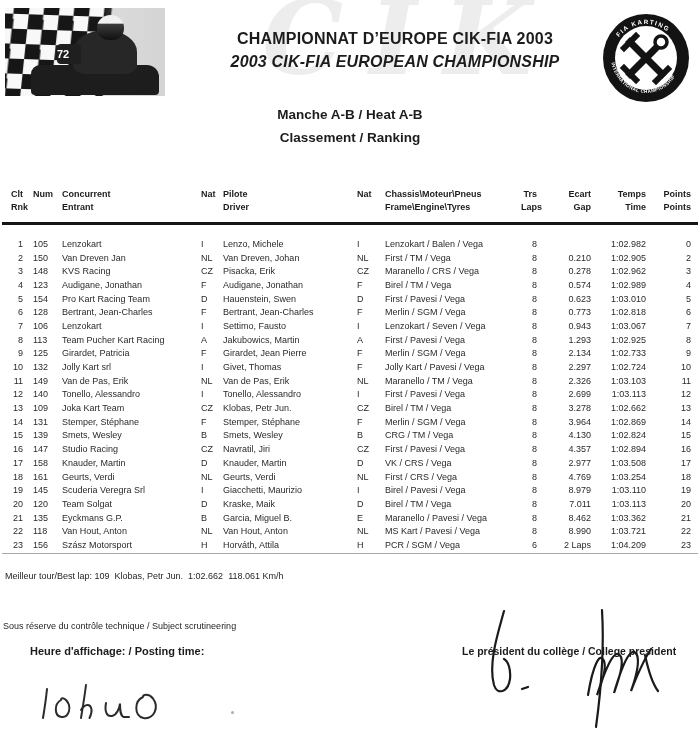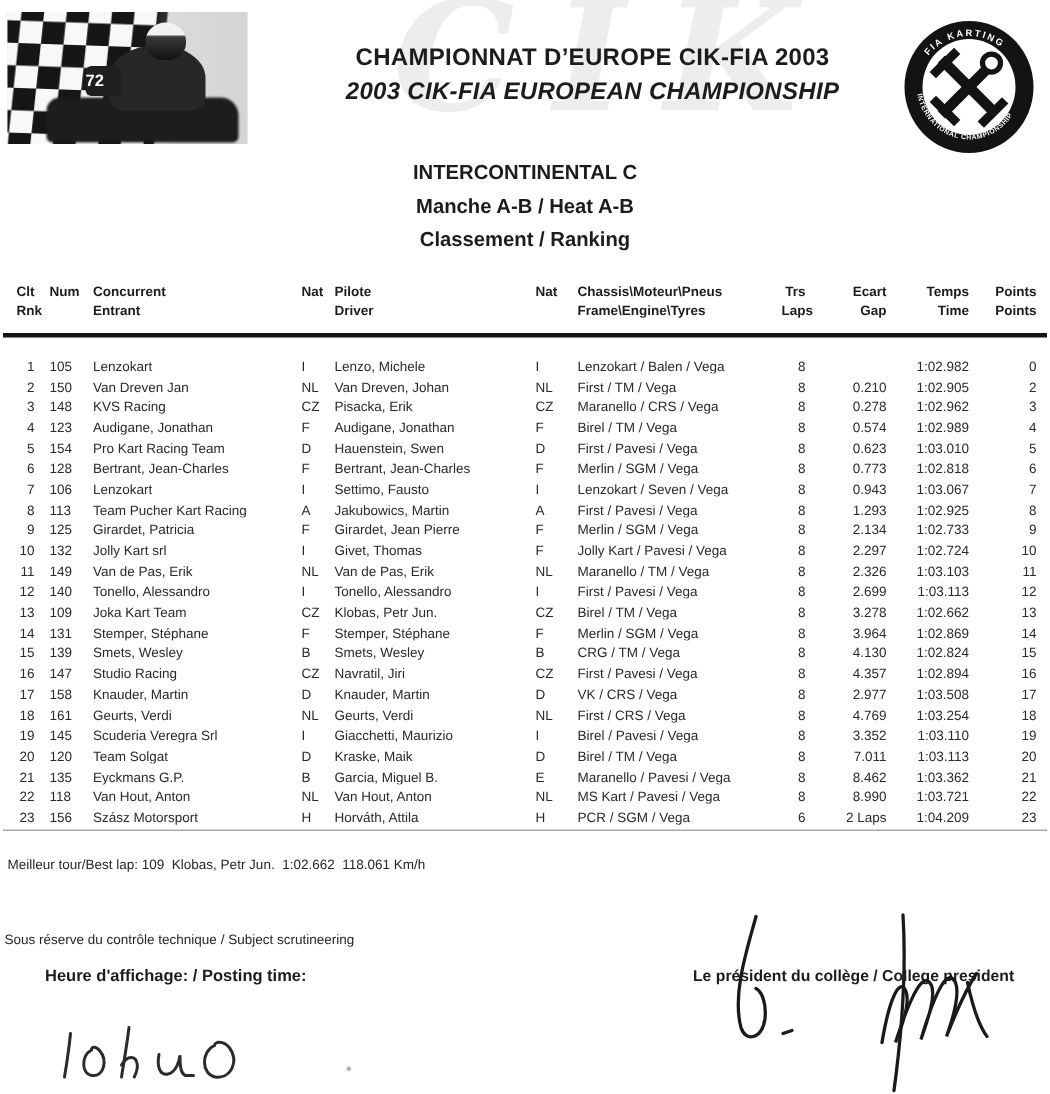--- a/index.html
+++ b/index.html
@@ -110,21 +110,20 @@
       <path d="M 48 47 L 64 63"></path>
       <path d="M 58 70 L 70 58" stroke-width="6"></path>
       <path d="M 48 47 L 32 63"></path>
       <path d="M 26 57 L 38 69" stroke-width="6"></path>
       <path d="M 48 47 L 59 36"></path>
     </g>
     <circle cx="63" cy="31" r="6" fill="#ffffff" stroke="#131313" stroke-width="3.5"></circle>
   </svg>
 
   <div class="subtitle">
-    <div>INTERCONTINENTAL C</div>
     <div>Manche A-B / Heat A-B</div>
     <div>Classement / Ranking</div>
   </div>
 
   <div class="table">
     <div class="tgrid hrow">
       <span class="h-c1">Clt</span>
       <span class="c2">Num</span>
       <span class="c3">Concurrent</span>
       <span class="c4">Nat</span>
@@ -405,21 +404,21 @@
 
   <div class="tgrid trow">
     <span class="c1">19</span>
     <span class="c2">145</span>
     <span class="c3">Scuderia Veregra Srl</span>
     <span class="c4">I</span>
     <span class="c5">Giacchetti, Maurizio</span>
     <span class="c6">I</span>
     <span class="c7">Birel / Pavesi / Vega</span>
     <span class="c8">8</span>
-    <span class="c9">3.352</span>
+    <span class="c9">8.979</span>
     <span class="c10">1:03.110</span>
     <span class="c11">19</span>
   </div>
 
   <div class="tgrid trow">
     <span class="c1">20</span>
     <span class="c2">120</span>
     <span class="c3">Team Solgat</span>
     <span class="c4">D</span>
     <span class="c5">Kraske, Maik</span>

